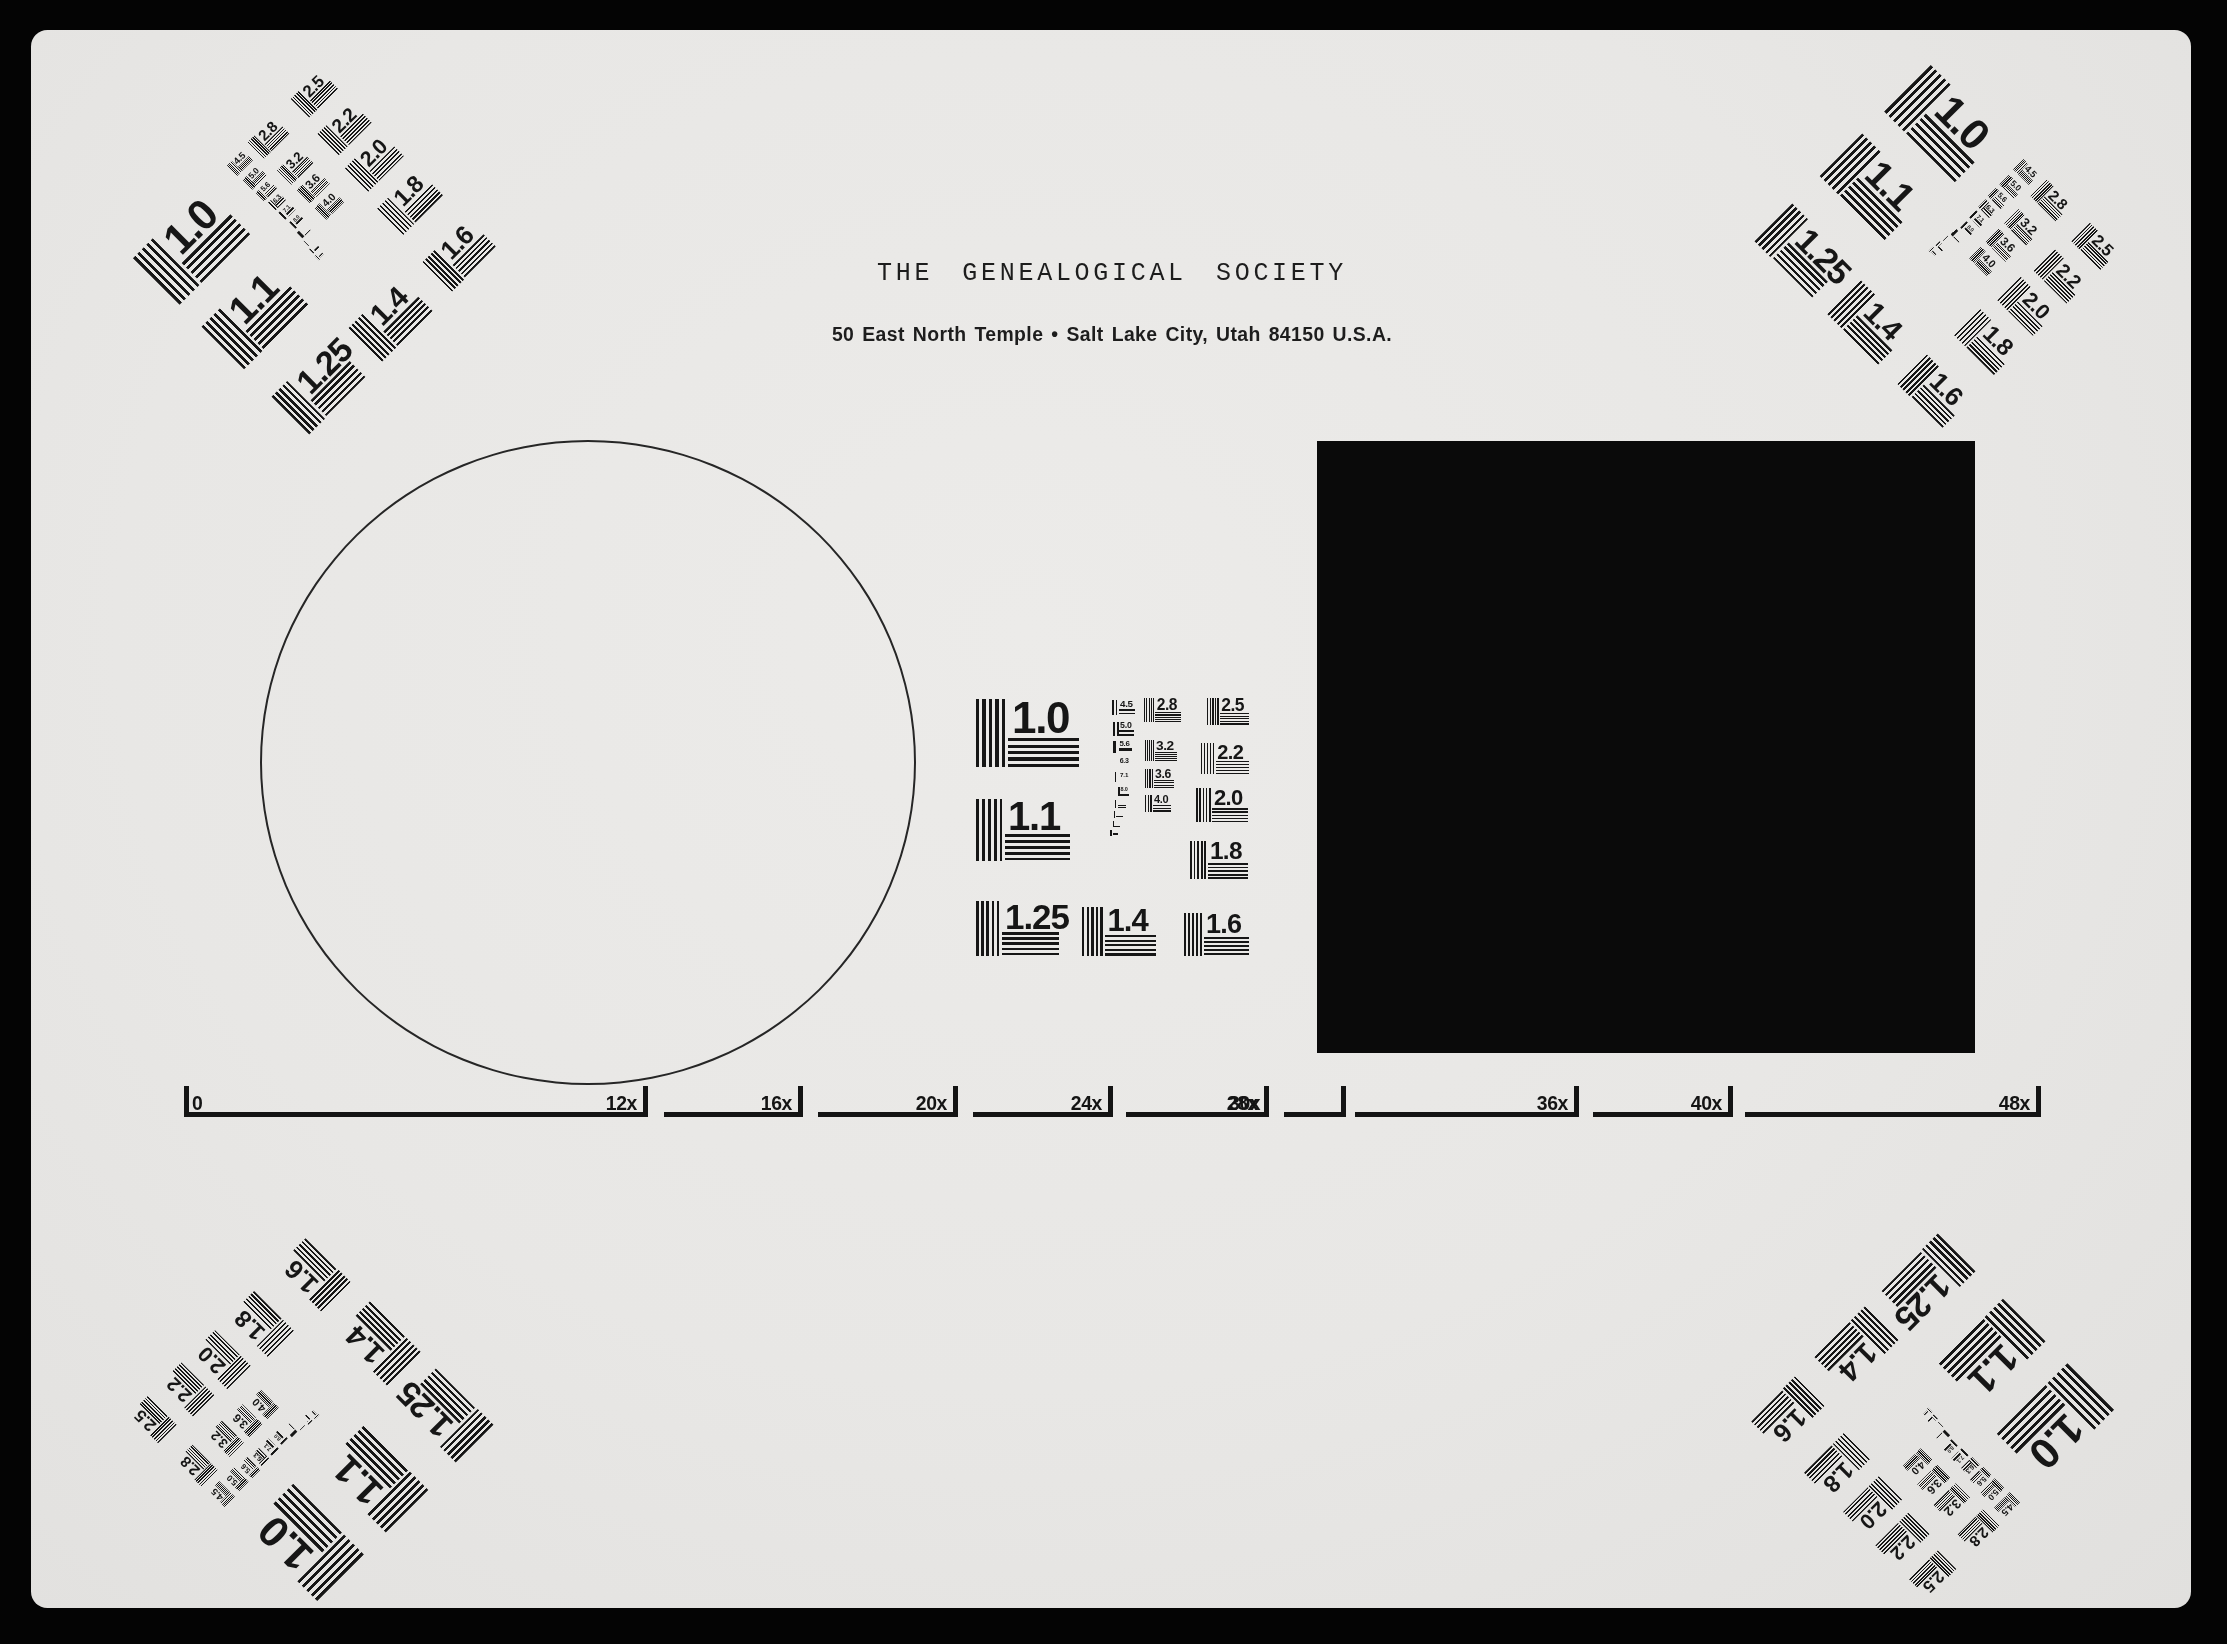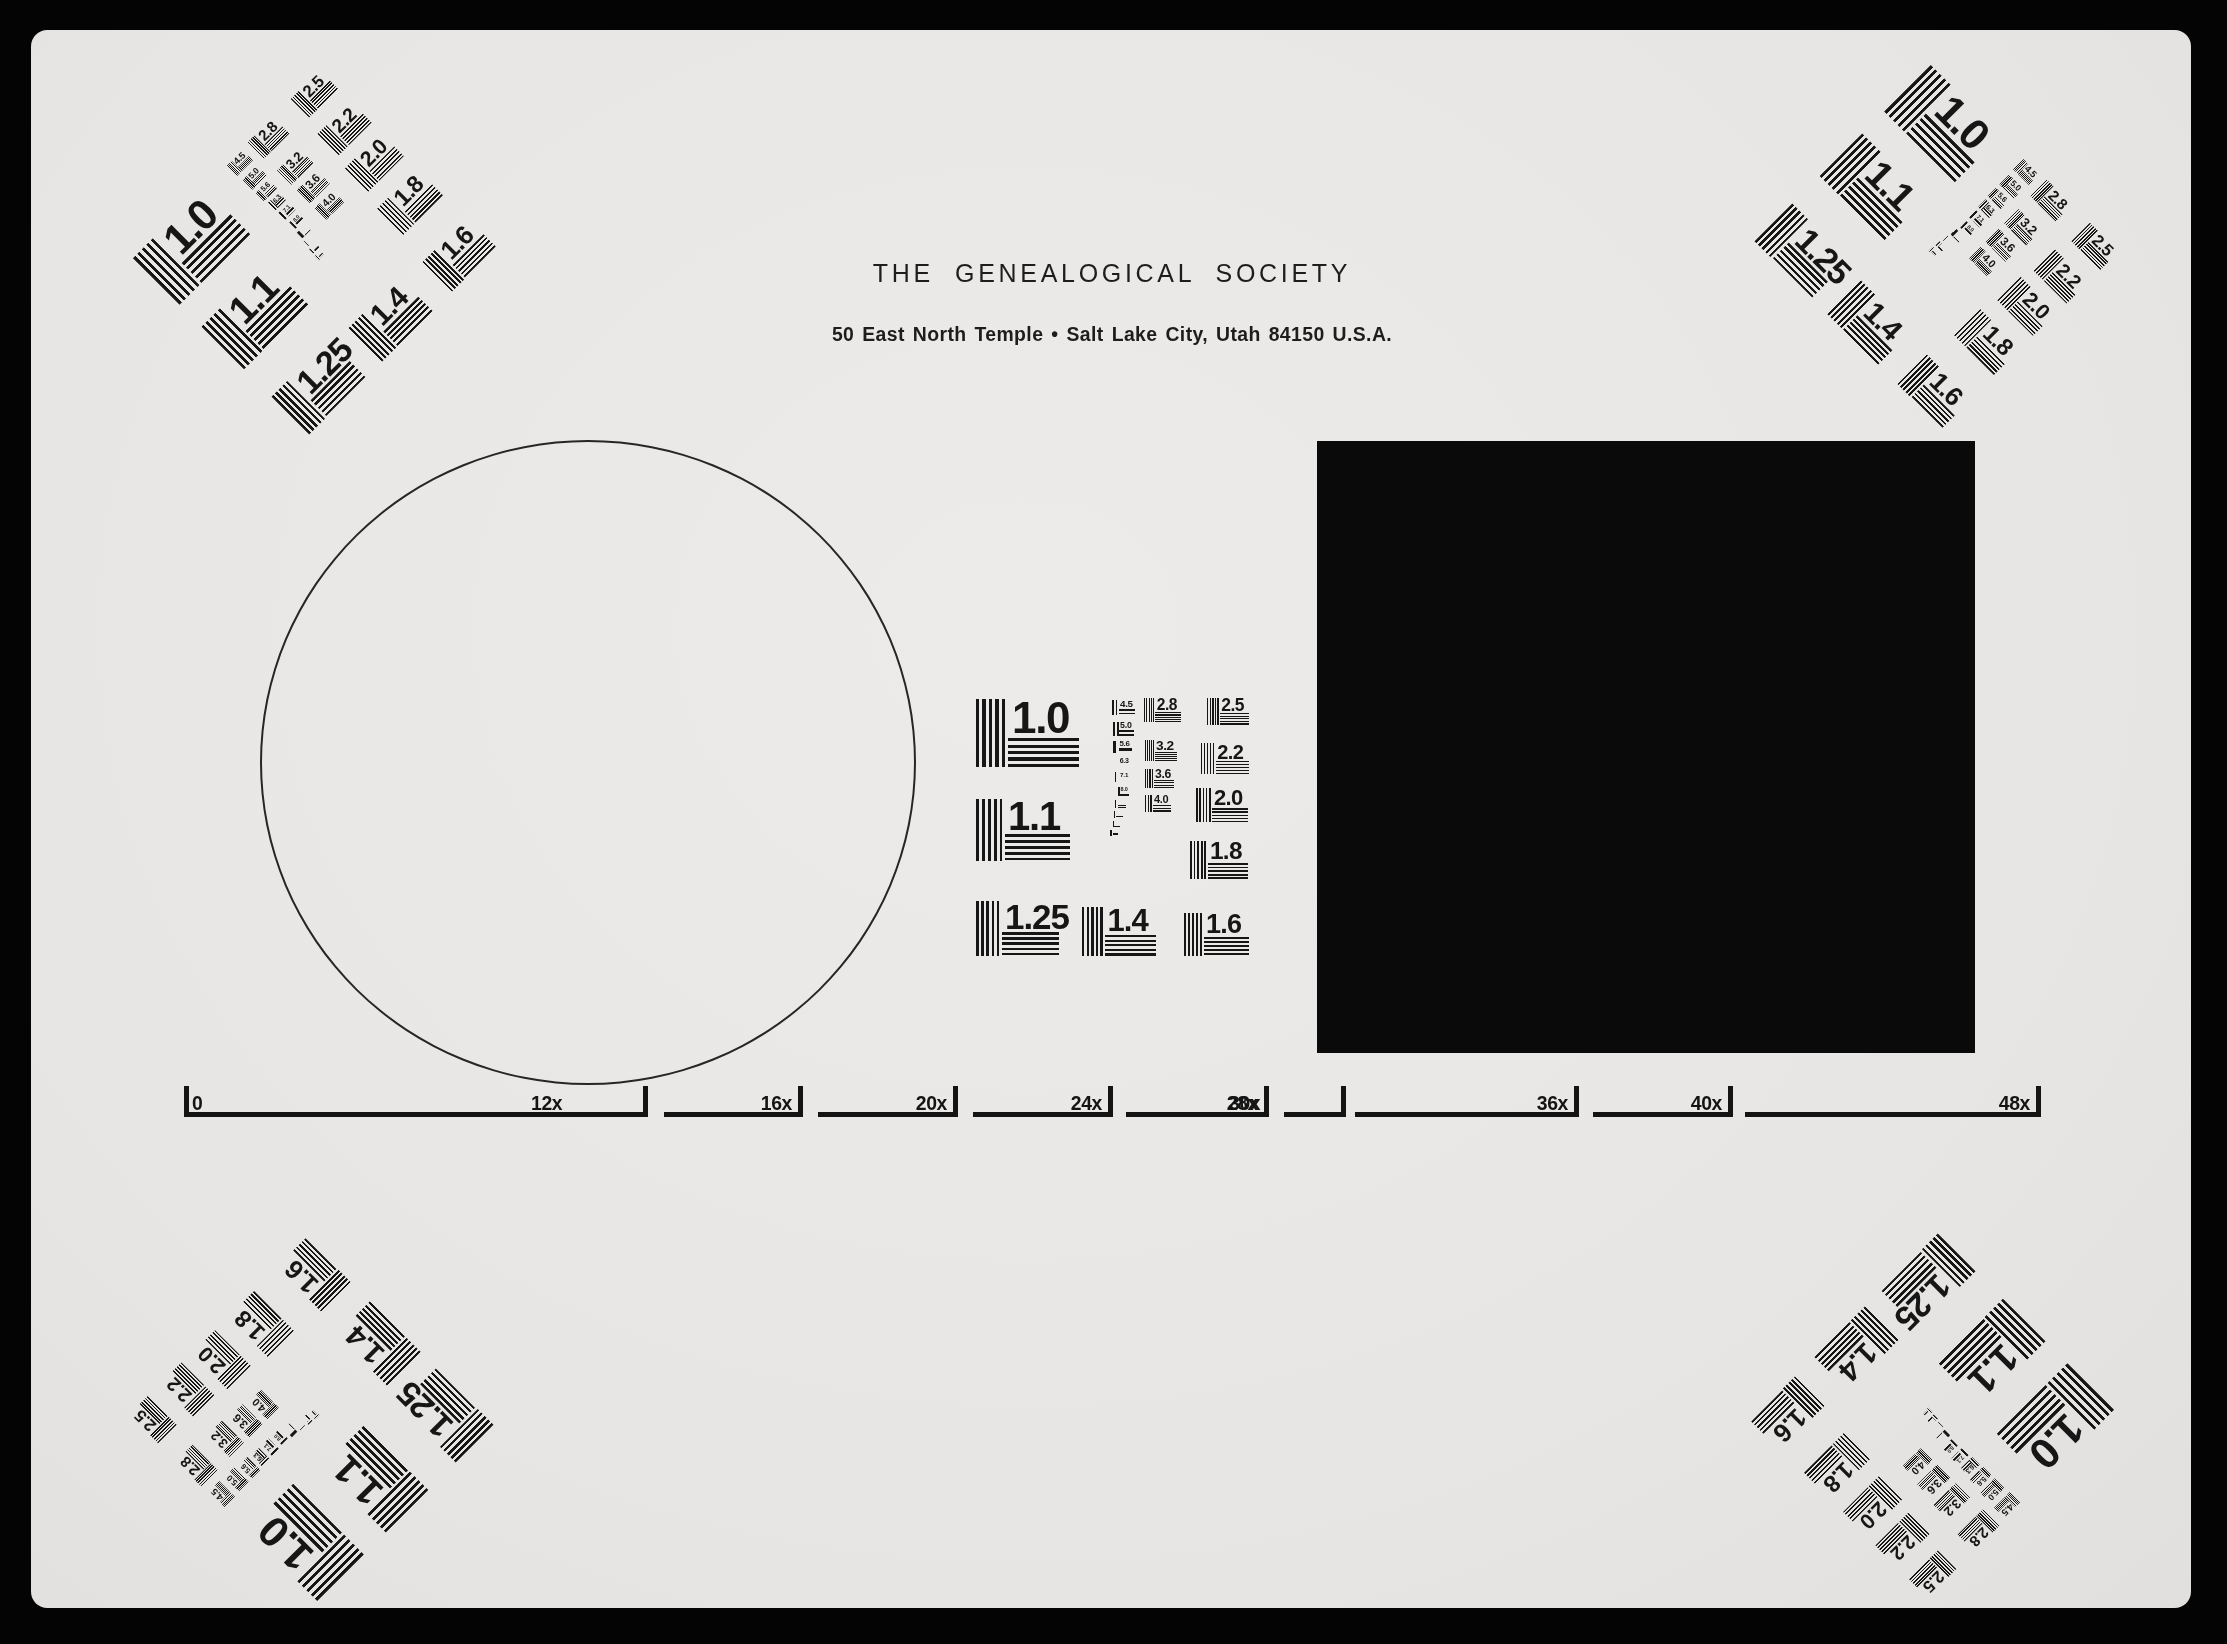--- a/index.html
+++ b/index.html
@@ -31,21 +31,21 @@
   
   #caption{position:absolute;left:560px;top:1141px;width:1120px;text-align:center;
            font-size:52px;font-weight:bold;color:#121212;letter-spacing:-0.7px;white-space:nowrap;}
 </style>
 </head>
 <body>
 
 <div id="scene">
   <div id="paper"></div>
 
-  <div class="hdr" id="hdr-line1" style="position:absolute;">THE GENEALOGICAL SOCIETY</div>
+  <div class="hdr" id="hdr-line1" style="position:absolute;font-family:Liberation Mono, monospace;">THE GENEALOGICAL SOCIETY</div>
   <div class="hdr" id="hdr-addr" style="position:absolute;">50 East North Temple • Salt Lake City, Utah 84150 U.S.A.</div>
 
   <div id="circle"></div>
   <div id="blacksquare"></div>
 
   <div id="patterns">
       <div class="test-pattern" style="left: 976px; top: 694px; transform-origin: 138px 131px; transform: rotate(0deg) scale(1);">
         <div class="tp-el" style="left: 0px; top: 5.2px;">
           <div class="tp-vbars" style="width: 29px; height: 68px; background: repeating-linear-gradient(90deg, rgb(22, 22, 22) 0px, rgb(22, 22, 22) 3.2px, transparent 3.2px, transparent 6.5px);"></div>
           <div class="tp-hbars" style="left: 32px; top: 39px; width: 71px; height: 29px; background: repeating-linear-gradient(rgb(22, 22, 22) 0px, rgb(22, 22, 22) 3.2px, transparent 3.2px, transparent 6.5px);"></div>
@@ -610,21 +610,21 @@
           <div class="tp-hbars" style="left: 2.6px; top: 3.1px; width: 5.7px; height: 2.4px; background: repeating-linear-gradient(rgb(22, 22, 22) 0px, rgb(22, 22, 22) 0.3px, transparent 0.3px, transparent 0.5px);"></div>
         </div>
       </div>
     </div>
 
   <div id="ruler">
       <div class="ruler-tick" style="left: 184px; top: 1086px; height: 31px;"></div>
       <div class="ruler-label" style="left: 192px; top: 1094px;">0</div>
       <div class="ruler-line" style="left: 184px; top: 1112px; width: 464px;"></div>
       <div class="ruler-tick" style="left: 643px; top: 1086px; height: 31px;"></div>
-      <div class="ruler-label" style="left: 531px; top: 1094px; width: 106px; ">12x</div>
+      <div class="ruler-label" style="left: 531px; top: 1094px; width: 106px; text-align: right;">12x</div>
       <div class="ruler-line" style="left: 664px; top: 1112px; width: 139px;"></div>
       <div class="ruler-tick" style="left: 798px; top: 1086px; height: 31px;"></div>
       <div class="ruler-label" style="left: 686px; top: 1094px; width: 106px; text-align: right;">16x</div>
       <div class="ruler-line" style="left: 818px; top: 1112px; width: 139px;"></div>
       <div class="ruler-tick" style="left: 953px; top: 1086px; height: 31px;"></div>
       <div class="ruler-label" style="left: 841px; top: 1094px; width: 106px; text-align: right;">20x</div>
       <div class="ruler-line" style="left: 973px; top: 1112px; width: 140px;"></div>
       <div class="ruler-tick" style="left: 1108px; top: 1086px; height: 31px;"></div>
       <div class="ruler-label" style="left: 996px; top: 1094px; width: 106px; text-align: right;">24x</div>
       <div class="ruler-line" style="left: 1126px; top: 1112px; width: 143px;"></div>

